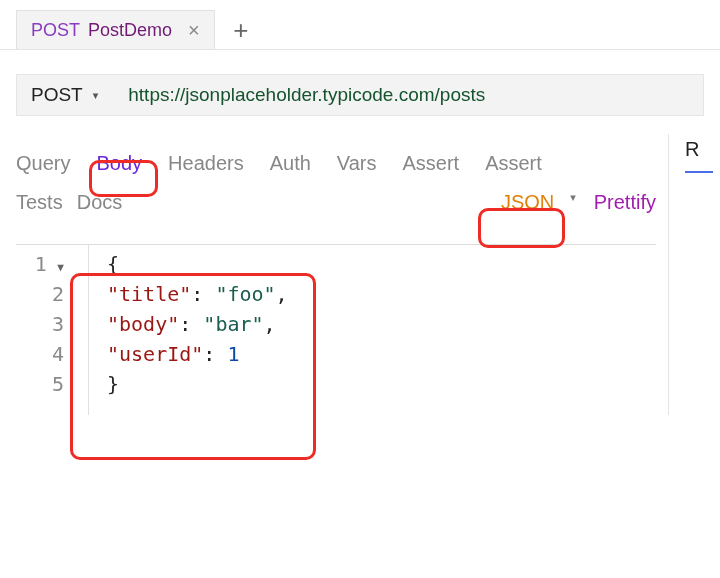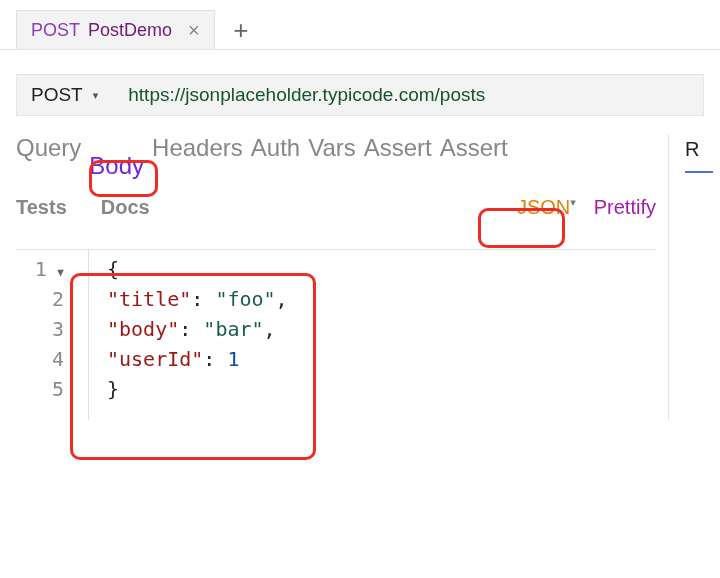--- a/index.html
+++ b/index.html
@@ -77,42 +77,42 @@
     font-size: 20px;
   }
   .right .resp-label { color: #222; }
   .right .underline {
     width: 28px; height: 2px; background: #4b6de6; margin-top: 10px;
   }
 
   
   .req-tabs {
     display: flex; flex-wrap: wrap;
-    gap: 8px;
-    font-size: 24px;
+    gap: 26px;
+    font-size: 20px;
     color: #878787;
-    align-items: flex-start;
+    align-items: flex-end;
     row-gap: 16px;
     max-width: 620px;
   }
   .req-tab { cursor: pointer; white-space: nowrap; }
   .req-tab.active { color: #6d28d9; margin-top: 18px; }
 
   .row2 {
     display: flex;
     justify-content: space-between;
     align-items: center;
     width: 640px;
     margin-top: 16px;
     font-size: 20px;
     color: #878787;
   }
-  .row2 .left-group { display: flex; gap: 34px; font-weight: bold; }
+  .row2 .left-group { display: flex; gap: 14px; }
   .row2 .right-group { display: flex; gap: 18px; align-items: center;}
-  .body-type { color: #E08208; display:flex; gap:0;}
+  .body-type { color: #E08208; display:flex; gap:16px;}
   .body-type .tri { font-size: 11px; color: #777; }
   .prettify { color: #a21caf; cursor: pointer;}
 
   
   .hl {
     border: 3px solid #EE2B24;
     border-radius: 10px;
     position: absolute;
     pointer-events: none;
   }

